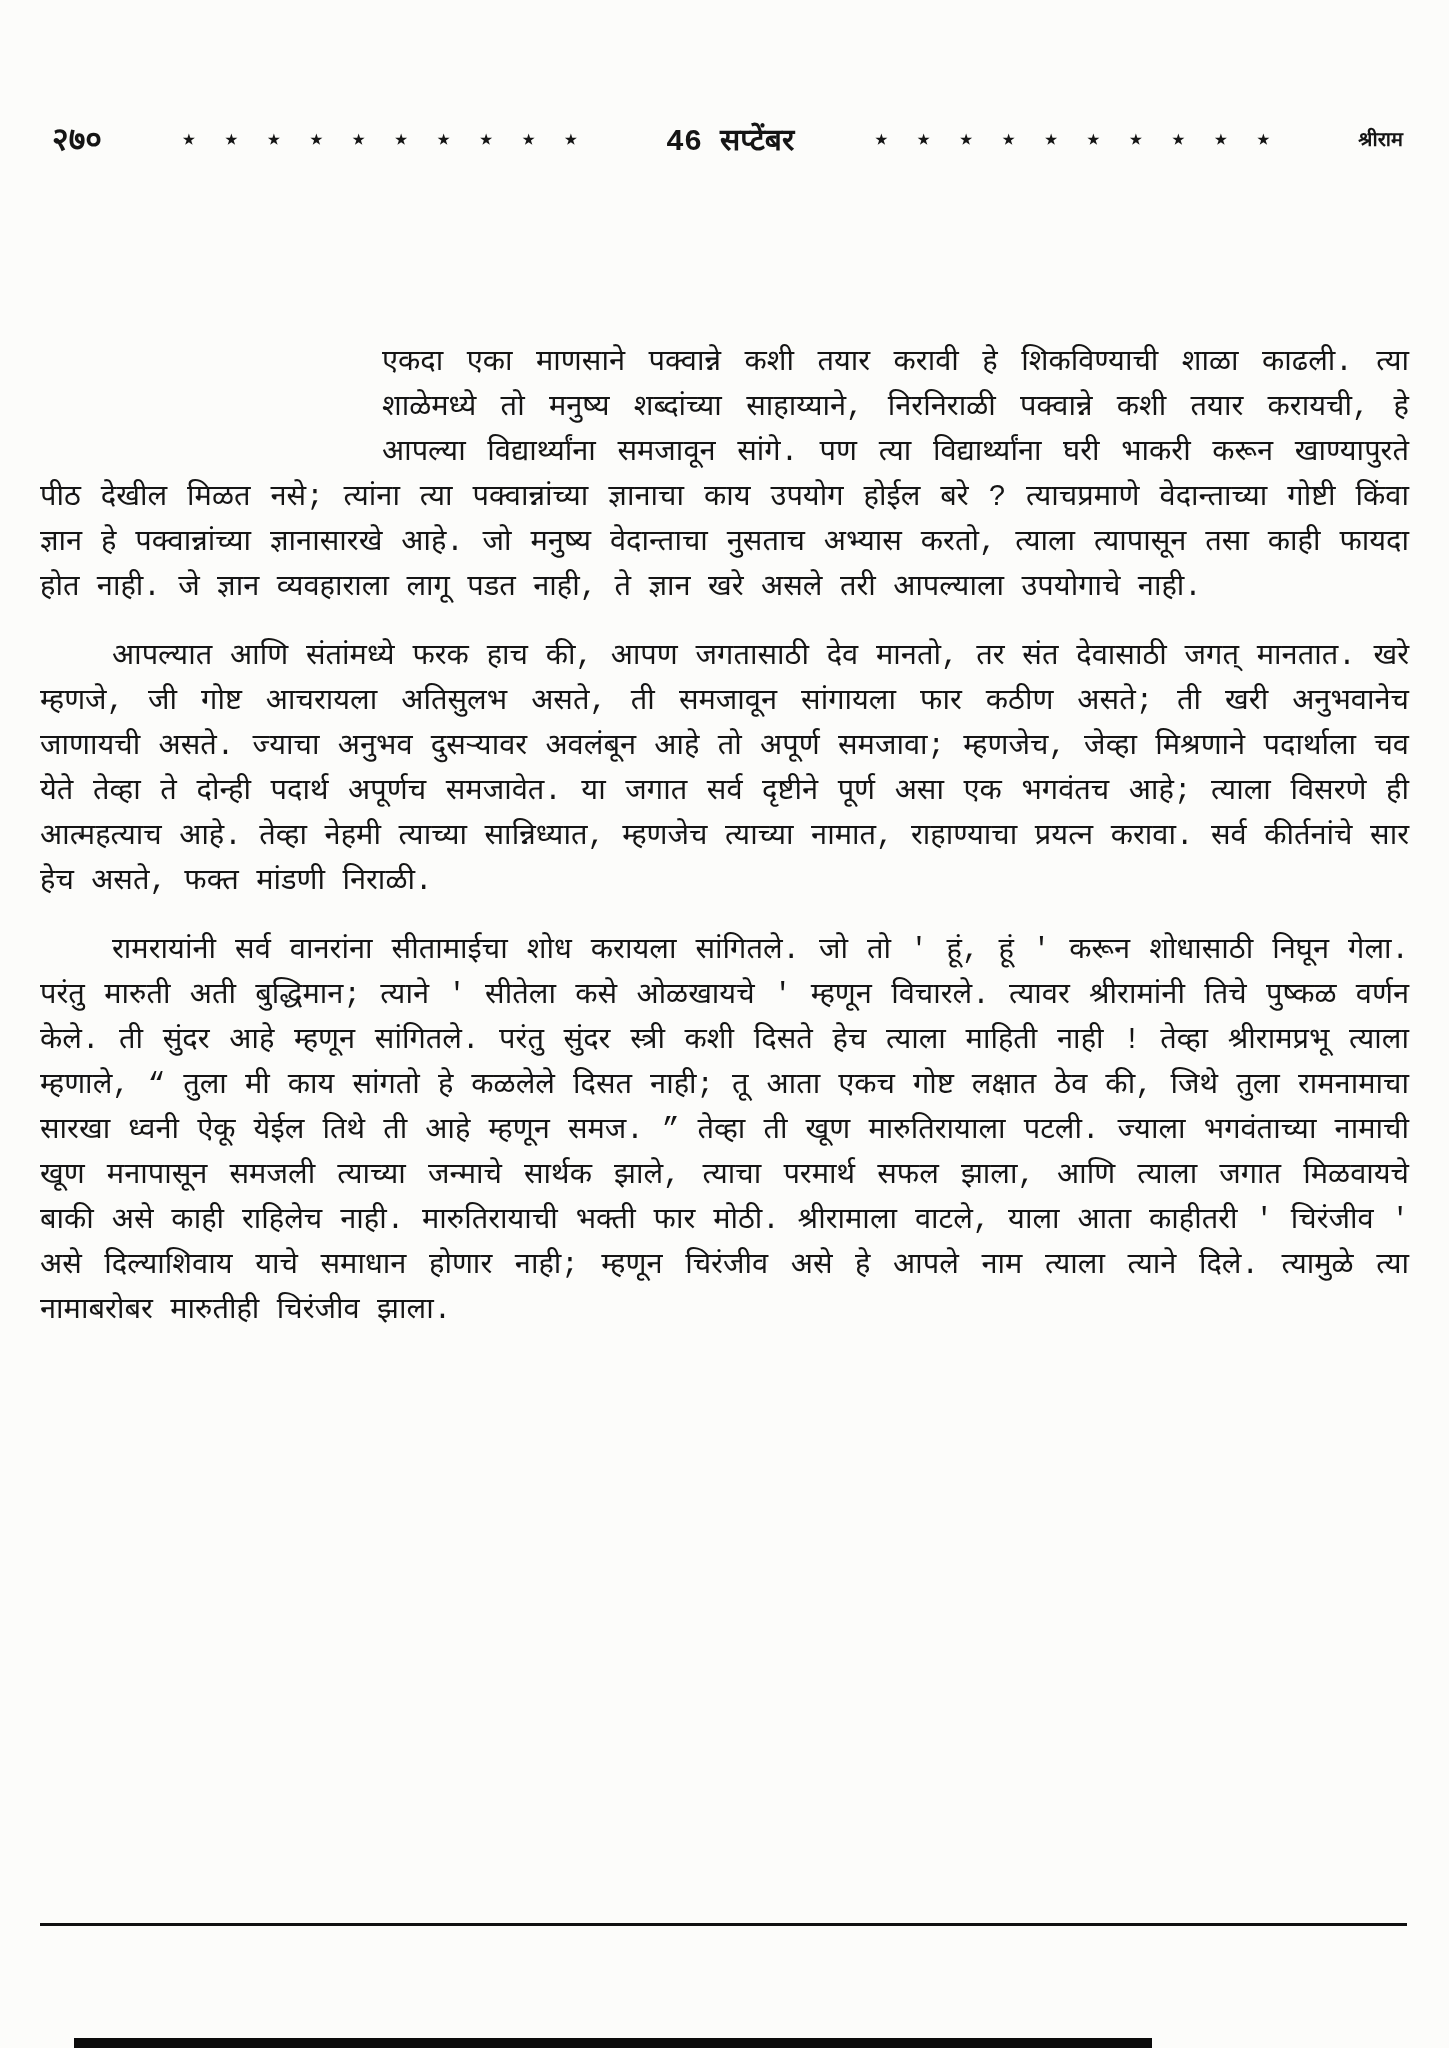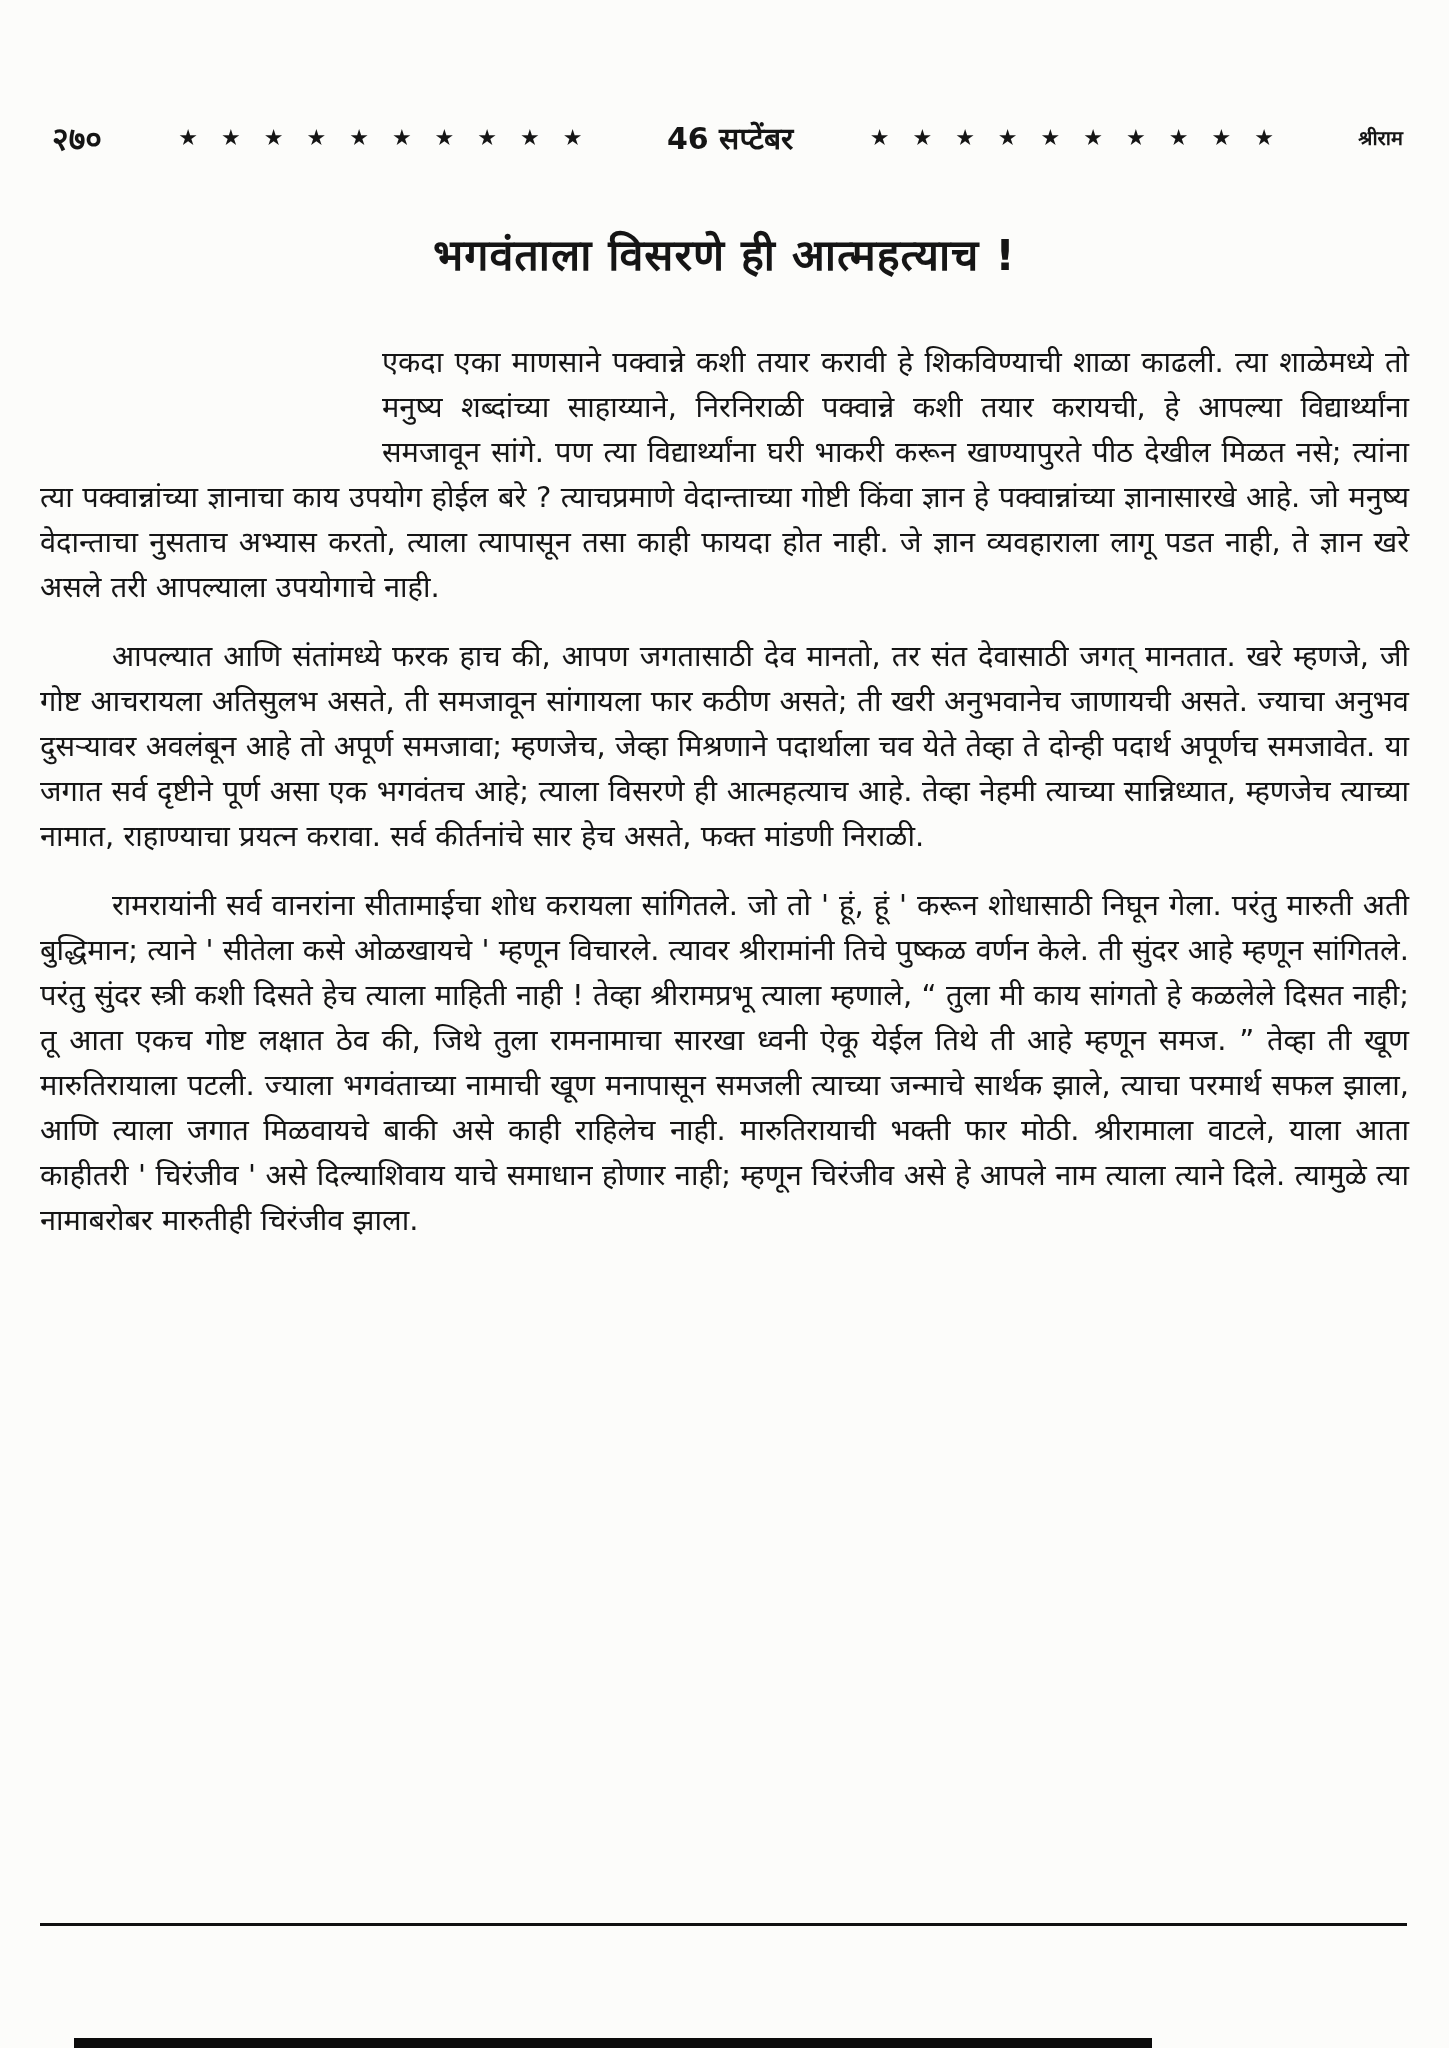--- a/index.html
+++ b/index.html
@@ -1,15 +1,15 @@
 <!DOCTYPE html>
 <html><head>
 <meta charset="utf-8">
 <style>
-  * { margin: 0; padding: 0; box-sizing: border-box; }
+  * { margin: 0; padding: 0; box-sizing: border-box; font-family: Liberation Mono, monospace; }
   html, body { background: #ffffff; }
   .page {
     position: relative;
     width: 1449px;
     height: 2048px;
     margin: 0 auto;
     background: #fcfcfa;
     color: #151515;
     font-family: "DejaVu Sans", sans-serif;
     overflow: hidden;
@@ -90,21 +90,20 @@
 <div class="page">
 
   <div class="header">
     <span class="page-number">२७०</span>
     <span class="stars">★ ★ ★ ★ ★ ★ ★ ★ ★ ★</span>
     <span class="date">46 सप्टेंबर</span>
     <span class="stars">★ ★ ★ ★ ★ ★ ★ ★ ★ ★</span>
     <span class="masthead">श्रीराम</span>
   </div>
 
-  <h1 class="title">भगवंताला विसरणे ही आत्महत्याच !</h1>
 
   <div class="body-text">
     <div class="opening-float"></div>
     <p class="para">एकदा एका माणसाने पक्वान्ने कशी तयार करावी हे शिकविण्याची शाळा काढली. त्या शाळेमध्ये तो मनुष्य शब्दांच्या साहाय्याने, निरनिराळी पक्वान्ने कशी तयार करायची, हे आपल्या विद्यार्थ्यांना समजावून सांगे. पण त्या विद्यार्थ्यांना घरी भाकरी करून खाण्यापुरते पीठ देखील मिळत नसे; त्यांना त्या पक्वान्नांच्या ज्ञानाचा काय उपयोग होईल बरे ? त्याचप्रमाणे वेदान्ताच्या गोष्टी किंवा ज्ञान हे पक्वान्नांच्या ज्ञानासारखे आहे. जो मनुष्य वेदान्ताचा नुसताच अभ्यास करतो, त्याला त्यापासून तसा काही फायदा होत नाही. जे ज्ञान व्यवहाराला लागू पडत नाही, ते ज्ञान खरे असले तरी आपल्याला उपयोगाचे नाही.</p>
     <p class="para indent">आपल्यात आणि संतांमध्ये फरक हाच की, आपण जगतासाठी देव मानतो, तर संत देवासाठी जगत् मानतात. खरे म्हणजे, जी गोष्ट आचरायला अतिसुलभ असते, ती समजावून सांगायला फार कठीण असते; ती खरी अनुभवानेच जाणायची असते. ज्याचा अनुभव दुसऱ्यावर अवलंबून आहे तो अपूर्ण समजावा; म्हणजेच, जेव्हा मिश्रणाने पदार्थाला चव येते तेव्हा ते दोन्ही पदार्थ अपूर्णच समजावेत. या जगात सर्व दृष्टीने पूर्ण असा एक भगवंतच आहे; त्याला विसरणे ही आत्महत्याच आहे. तेव्हा नेहमी त्याच्या सान्निध्यात, म्हणजेच त्याच्या नामात, राहाण्याचा प्रयत्न करावा. सर्व कीर्तनांचे सार हेच असते, फक्त मांडणी निराळी.</p>
     <p class="para indent">रामरायांनी सर्व वानरांना सीतामाईचा शोध करायला सांगितले. जो तो ' हूं, हूं ' करून शोधासाठी निघून गेला. परंतु मारुती अती बुद्धिमान; त्याने ' सीतेला कसे ओळखायचे ' म्हणून विचारले. त्यावर श्रीरामांनी तिचे पुष्कळ वर्णन केले. ती सुंदर आहे म्हणून सांगितले. परंतु सुंदर स्त्री कशी दिसते हेच त्याला माहिती नाही ! तेव्हा श्रीरामप्रभू त्याला म्हणाले, “ तुला मी काय सांगतो हे कळलेले दिसत नाही; तू आता एकच गोष्ट लक्षात ठेव की, जिथे तुला रामनामाचा सारखा ध्वनी ऐकू येईल तिथे ती आहे म्हणून समज. ” तेव्हा ती खूण मारुतिरायाला पटली. ज्याला भगवंताच्या नामाची खूण मनापासून समजली त्याच्या जन्माचे सार्थक झाले, त्याचा परमार्थ सफल झाला, आणि त्याला जगात मिळवायचे बाकी असे काही राहिलेच नाही. मारुतिरायाची भक्ती फार मोठी. श्रीरामाला वाटले, याला आता काहीतरी ' चिरंजीव ' असे दिल्याशिवाय याचे समाधान होणार नाही; म्हणून चिरंजीव असे हे आपले नाम त्याला त्याने दिले. त्यामुळे त्या नामाबरोबर मारुतीही चिरंजीव झाला.</p>
   </div>
 
   <div class="footer-rule"></div>
 

